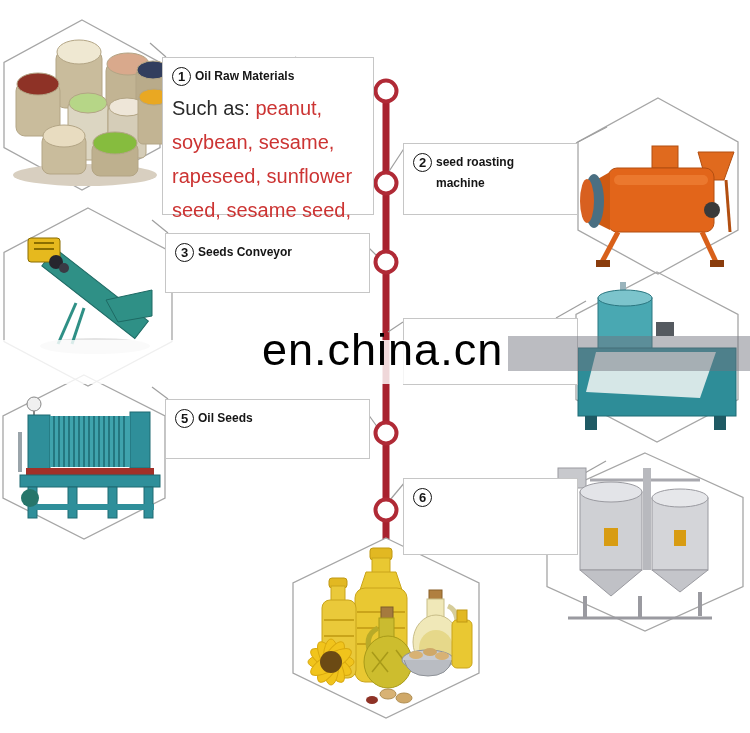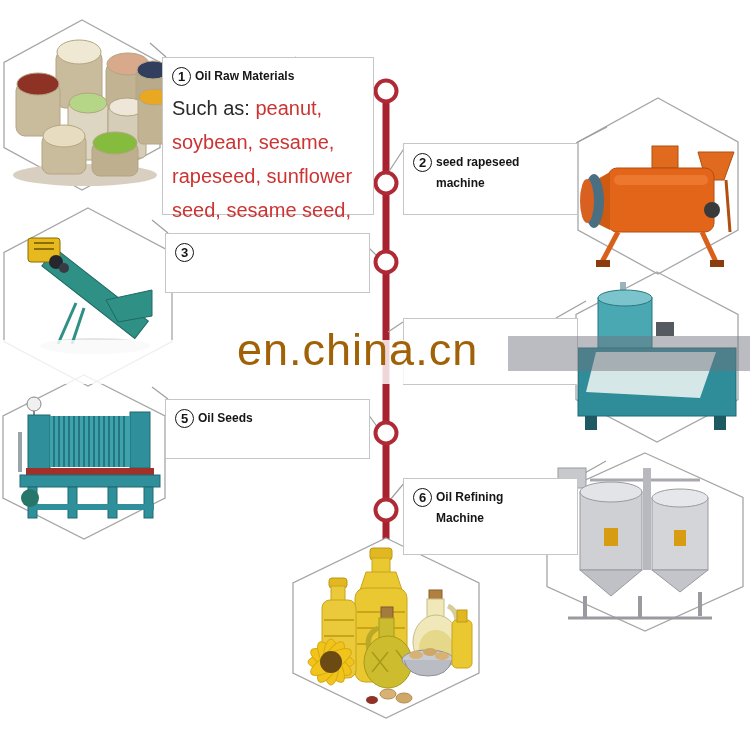--- a/index.html
+++ b/index.html
@@ -18,22 +18,22 @@
     width:19px;height:19px;border:1.7px solid #151515;border-radius:50%;
     font-size:13px;font-weight:bold;color:#151515;margin-top:1px;box-sizing:border-box;
   }
   .step-title{font-size:12px;font-weight:bold;color:#151515;line-height:21px;}
   .step-desc{font-size:20px;line-height:34px;color:#2a2a2a;margin-top:4px;width:212px;}
   .red{color:#cc3433;}
   .band{position:absolute;z-index:5;}
   #band-left{left:0;top:340px;width:512px;height:44px;background:rgba(255,255,255,0.82);}
   #band-right{left:508px;top:336px;width:242px;height:35px;background:rgba(112,116,126,0.48);}
   #watermark{
-    position:absolute;left:237px;top:324px;z-index:6;
-    font-size:45px;color:#a16207;letter-spacing:1px;white-space:nowrap;
+    position:absolute;left:262px;top:324px;z-index:6;
+    font-size:45px;color:#000000;letter-spacing:1px;white-space:nowrap;
   }
 </style>
 </head>
 <body>
 
 <div id="canvas">
 
   <svg id="gfx" width="750" height="733" viewBox="0 0 750 733">
 
     <g stroke="#a6a6a6" stroke-width="1.3" fill="none">
@@ -226,47 +226,47 @@
     <div class="step-head">
       <span class="num-circle">1</span>
       <span class="step-title">Oil Raw Materials</span>
     </div>
     <div class="step-desc"><span>Such as: </span><span class="red">peanut, soybean, sesame, rapeseed, sunflower seed, sesame seed, tea seed, etc</span></div>
   </div>
 
   <div class="callout" style="left:403px;top:143px;width:175px;height:72px;">
     <div class="step-head">
       <span class="num-circle">2</span>
-      <span class="step-title" style="width:112px;">seed rapeseed machine</span>
+      <span class="step-title" style="width:112px;">seed roasting machine</span>
     </div>
   </div>
 
   <div class="callout" style="left:165px;top:233px;width:205px;height:60px;">
     <div class="step-head">
       <span class="num-circle">3</span>
+      <span class="step-title">Seeds Conveyor</span>
     </div>
   </div>
 
   <div class="callout" style="left:403px;top:318px;width:175px;height:67px;">
     <div class="step-head">
       <span class="step-title"></span>
     </div>
   </div>
 
   <div class="callout" style="left:165px;top:399px;width:205px;height:60px;">
     <div class="step-head">
       <span class="num-circle">5</span>
       <span class="step-title">Oil Seeds</span>
     </div>
   </div>
 
   <div class="callout" style="left:403px;top:478px;width:175px;height:77px;">
     <div class="step-head">
       <span class="num-circle">6</span>
-      <span class="step-title" style="width:100px;">Oil Refining Machine</span>
     </div>
   </div>
 
   <div class="band" id="band-left"></div>
   <div class="band" id="band-right"></div>
   <div id="watermark">en.china.cn</div>
 
 </div>
 
 </body></html>

